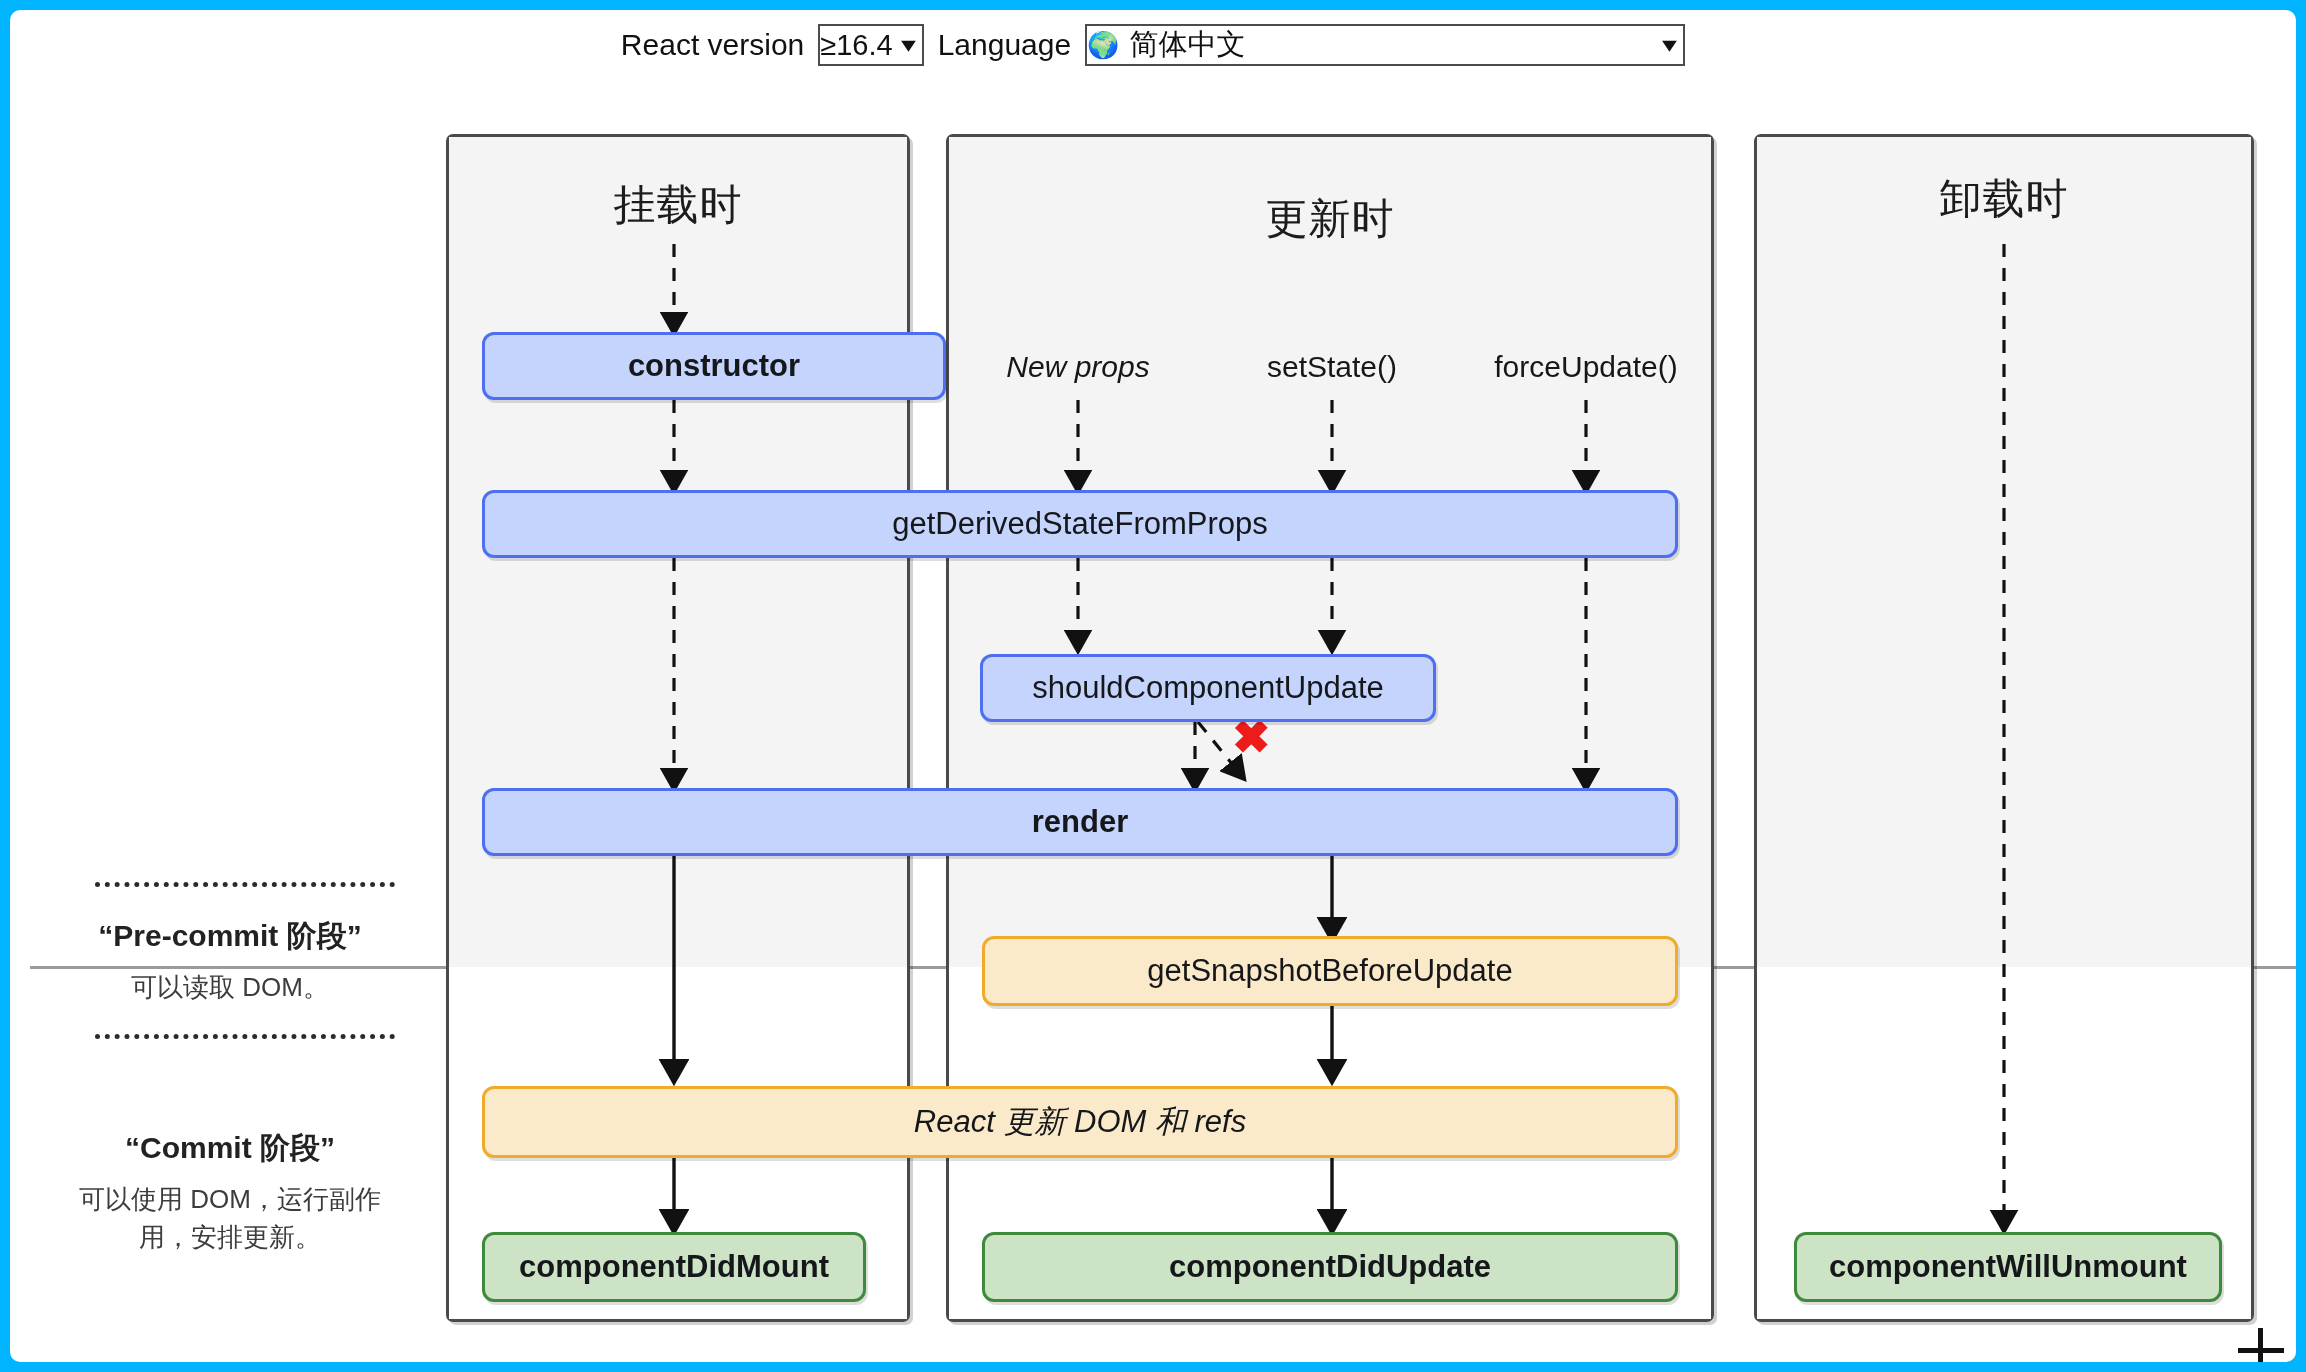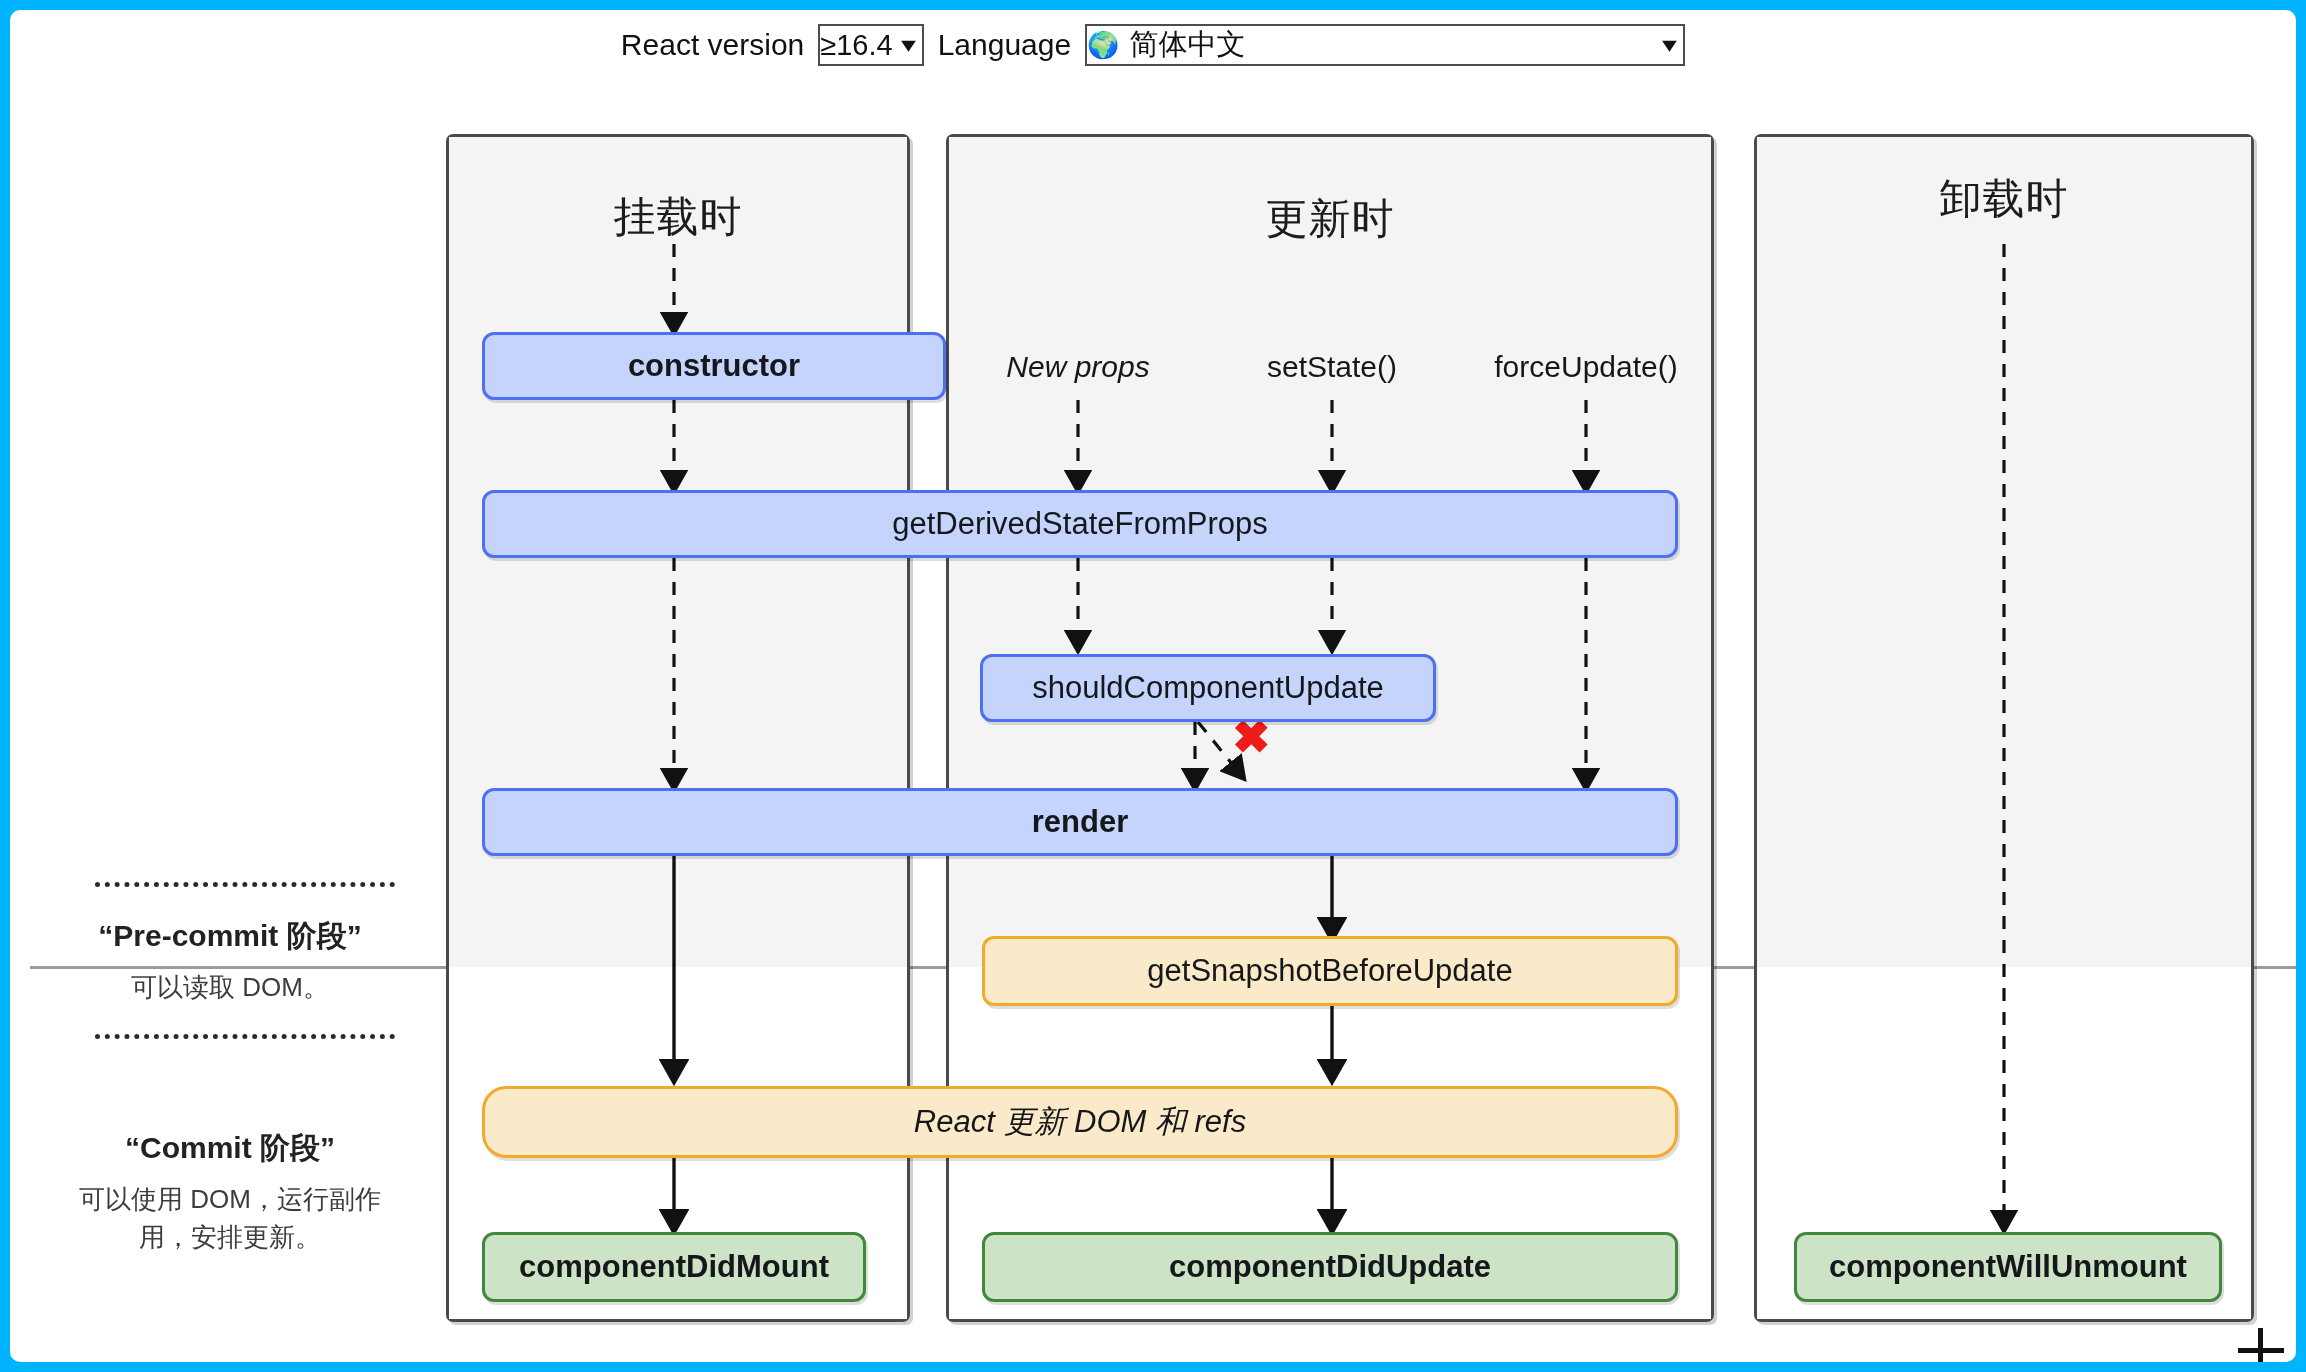--- a/index.html
+++ b/index.html
@@ -181,21 +181,21 @@
   <div id="canvas">
 
     <div class="phase-sep" style="left:20px; top:956px; width:420px;"></div>
     <div class="phase-sep" style="left:900px; top:956px; width:36px;"></div>
     <div class="phase-sep" style="left:1700px; top:956px; width:44px;"></div>
     <div class="phase-sep" style="left:2240px; top:956px; width:46px;"></div>
 
     <div class="col" style="left:436px; top:124px; width:464px; height:1188px;">
       <div class="col-top" style="height:830px;"></div>
       <div class="col-bot" style="height:352px;"></div>
-      <div class="col-title" style="top:52px;">挂载时</div>
+      <div class="col-title" style="top:40px;">挂载时</div>
     </div>
 
     <div class="col" style="left:936px; top:124px; width:768px; height:1188px;">
       <div class="col-top" style="height:830px;"></div>
       <div class="col-bot" style="height:352px;"></div>
       <div class="col-title" style="top:34px;margin-top:20px;">更新时</div>
     </div>
 
     <div class="col" style="left:1744px; top:124px; width:500px; height:1188px;">
       <div class="col-top" style="height:830px;"></div>
@@ -253,21 +253,21 @@
     <div class="node blue bold" style="left:472px; top:322px; width:464px; height:68px;text-align:center;">constructor</div>
 
     <div class="node blue" style="left:472px; top:480px; width:1196px; height:68px;">getDerivedStateFromProps</div>
 
     <div class="node blue bold" style="left:472px; top:778px; width:1196px; height:68px;">render</div>
 
     <div class="node blue" style="left:970px; top:644px; width:456px; height:68px;">shouldComponentUpdate</div>
 
     <div class="node orange" style="left:972px; top:926px; width:696px; height:70px;">getSnapshotBeforeUpdate</div>
 
-    <div class="node orange italic" style="left:472px; top:1076px; width:1196px; height:72px;border-radius:24px;">React 更新 DOM 和 refs</div>
+    <div class="node orange italic" style="left:472px; top:1076px; width:1196px; height:72px;">React 更新 DOM 和 refs</div>
 
     <div class="node green bold" style="left:472px; top:1222px; width:384px; height:70px;">componentDidMount</div>
 
     <div class="node green bold" style="left:972px; top:1222px; width:696px; height:70px;">componentDidUpdate</div>
 
     <div class="node green bold" style="left:1784px; top:1222px; width:428px; height:70px;">componentWillUnmount</div>
 
 
     <div class="dot-rule" style="top:872px;"></div>
 

